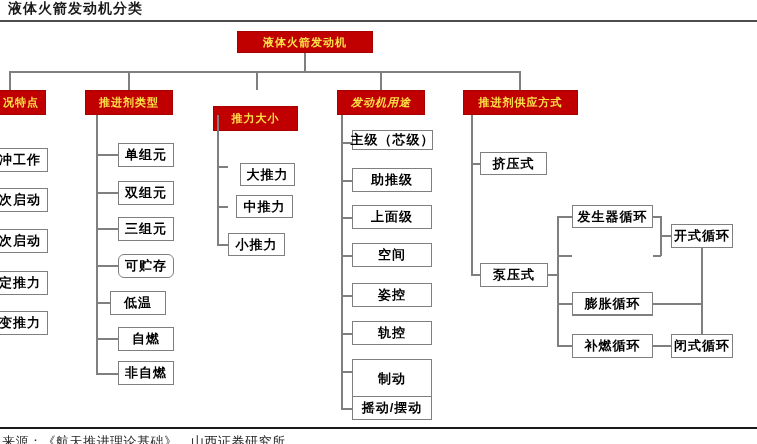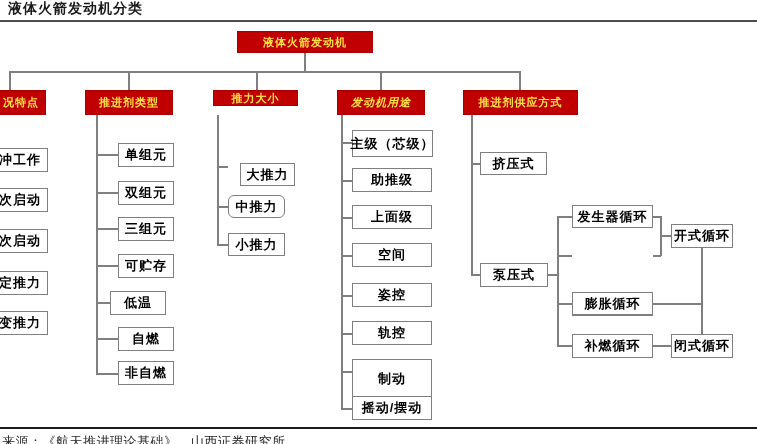--- a/index.html
+++ b/index.html
@@ -44,64 +44,64 @@
   <div class="ln" style="left:304px;top:53px;width:1.5px;height:19px;"></div>
   <div class="ln" style="left:9px;top:71px;width:512px;height:1.5px;"></div>
   <div class="ln" style="left:9px;top:71px;width:1.5px;height:19px;"></div>
   <div class="ln" style="left:128px;top:71px;width:1.5px;height:19px;"></div>
   <div class="ln" style="left:256px;top:71px;width:1.5px;height:19px;"></div>
   <div class="ln" style="left:380px;top:71px;width:1.5px;height:19px;"></div>
   <div class="ln" style="left:519px;top:71px;width:1.5px;height:19px;"></div>
 
   <div class="rbox cut" style="left:-28px;top:90px;width:74px;height:25px;">况特点</div>
   <div class="rbox" style="left:85px;top:90px;width:88px;height:25px;text-align:center;">推进剂类型</div>
-  <div class="rbox" style="left:213px;top:90px;width:85px;height:16px;">推力大小</div>
+  <div class="rbox" style="left:213px;top:106px;width:85px;height:25px;">推力大小</div>
   <div class="rbox" style="left:337px;top:90px;width:88px;height:25px;font-style:italic;">发动机用途</div>
   <div class="rbox" style="left:463px;top:90px;width:115px;height:25px;">推进剂供应方式</div>
 
   <div class="wbox cut" style="left:-30px;top:148px;width:78px;height:24px;">冲工作</div>
   <div class="wbox cut" style="left:-30px;top:188px;width:78px;height:24px;">次启动</div>
   <div class="wbox cut" style="left:-30px;top:229px;width:78px;height:24px;">次启动</div>
   <div class="wbox cut" style="left:-30px;top:271px;width:78px;height:24px;">定推力</div>
   <div class="wbox cut" style="left:-30px;top:311px;width:78px;height:24px;">变推力</div>
 
   <div class="ln" style="left:96px;top:115px;width:1.5px;height:260px;"></div>
   <div class="ln" style="left:96px;top:154px;width:22px;height:1.5px;"></div>
   <div class="ln" style="left:96px;top:192px;width:22px;height:1.5px;"></div>
   <div class="ln" style="left:96px;top:228px;width:22px;height:1.5px;"></div>
   <div class="ln" style="left:96px;top:265px;width:22px;height:1.5px;"></div>
   <div class="ln" style="left:96px;top:302px;width:22px;height:1.5px;"></div>
   <div class="ln" style="left:96px;top:338px;width:22px;height:1.5px;"></div>
   <div class="ln" style="left:96px;top:373px;width:22px;height:1.5px;"></div>
   <div class="wbox" style="left:118px;top:143px;width:56px;height:24px;">单组元</div>
   <div class="wbox" style="left:118px;top:181px;width:56px;height:24px;">双组元</div>
   <div class="wbox" style="left:118px;top:217px;width:56px;height:24px;">三组元</div>
-  <div class="wbox" style="left:118px;top:254px;width:56px;height:24px;">可贮存</div>
+  <div class="wbox" style="left:118px;top:254px;width:56px;height:24px;border-radius:6px;">可贮存</div>
   <div class="wbox" style="left:110px;top:291px;width:56px;height:24px;">低温</div>
   <div class="wbox" style="left:118px;top:327px;width:56px;height:24px;">自燃</div>
   <div class="wbox" style="left:118px;top:361px;width:56px;height:24px;">非自燃</div>
 
   <div class="ln" style="left:217px;top:115px;width:1.5px;height:130px;"></div>
   <div class="ln" style="left:217px;top:166px;width:11px;height:1.5px;"></div>
   <div class="ln" style="left:217px;top:206px;width:11px;height:1.5px;"></div>
   <div class="ln" style="left:217px;top:244px;width:11px;height:1.5px;"></div>
   <div class="wbox" style="left:228px;top:163px;width:55px;height:23px;margin-left:12px;">大推力</div>
-  <div class="wbox" style="left:228px;top:195px;width:57px;height:23px;border-radius:6px;">中推力</div>
+  <div class="wbox" style="left:236px;top:195px;width:57px;height:23px;">中推力</div>
   <div class="wbox" style="left:228px;top:233px;width:57px;height:23px;">小推力</div>
 
   <div class="ln" style="left:341px;top:115px;width:1.5px;height:294px;"></div>
   <div class="ln" style="left:341px;top:142px;width:11px;height:1.5px;"></div>
   <div class="ln" style="left:341px;top:180px;width:11px;height:1.5px;"></div>
   <div class="ln" style="left:341px;top:217px;width:11px;height:1.5px;"></div>
   <div class="ln" style="left:341px;top:255px;width:11px;height:1.5px;"></div>
   <div class="ln" style="left:341px;top:295px;width:11px;height:1.5px;"></div>
   <div class="ln" style="left:341px;top:333px;width:11px;height:1.5px;"></div>
   <div class="ln" style="left:341px;top:371px;width:11px;height:1.5px;"></div>
   <div class="ln" style="left:341px;top:408px;width:11px;height:1.5px;"></div>
-  <div class="wbox" style="left:352px;top:130px;width:81px;height:27px;">主级（芯级）</div>
+  <div class="wbox" style="left:352px;top:130px;width:81px;height:20px;">主级（芯级）</div>
   <div class="wbox" style="left:352px;top:168px;width:80px;height:24px;">助推级</div>
   <div class="wbox" style="left:352px;top:205px;width:80px;height:24px;">上面级</div>
   <div class="wbox" style="left:352px;top:283px;width:80px;height:24px;">姿控</div>
   <div class="wbox" style="left:352px;top:243px;width:80px;height:24px;">空间</div>
   <div class="wbox" style="left:352px;top:321px;width:80px;height:24px;">轨控</div>
   <div class="wbox" style="left:352px;top:359px;width:80px;height:40px;">制动</div>
   <div class="wbox" style="left:352px;top:396px;width:80px;height:24px;">摇动/摆动</div>
 
   <div class="ln" style="left:471px;top:115px;width:1.5px;height:160px;"></div>
   <div class="ln" style="left:471px;top:163px;width:9px;height:1.5px;"></div>

